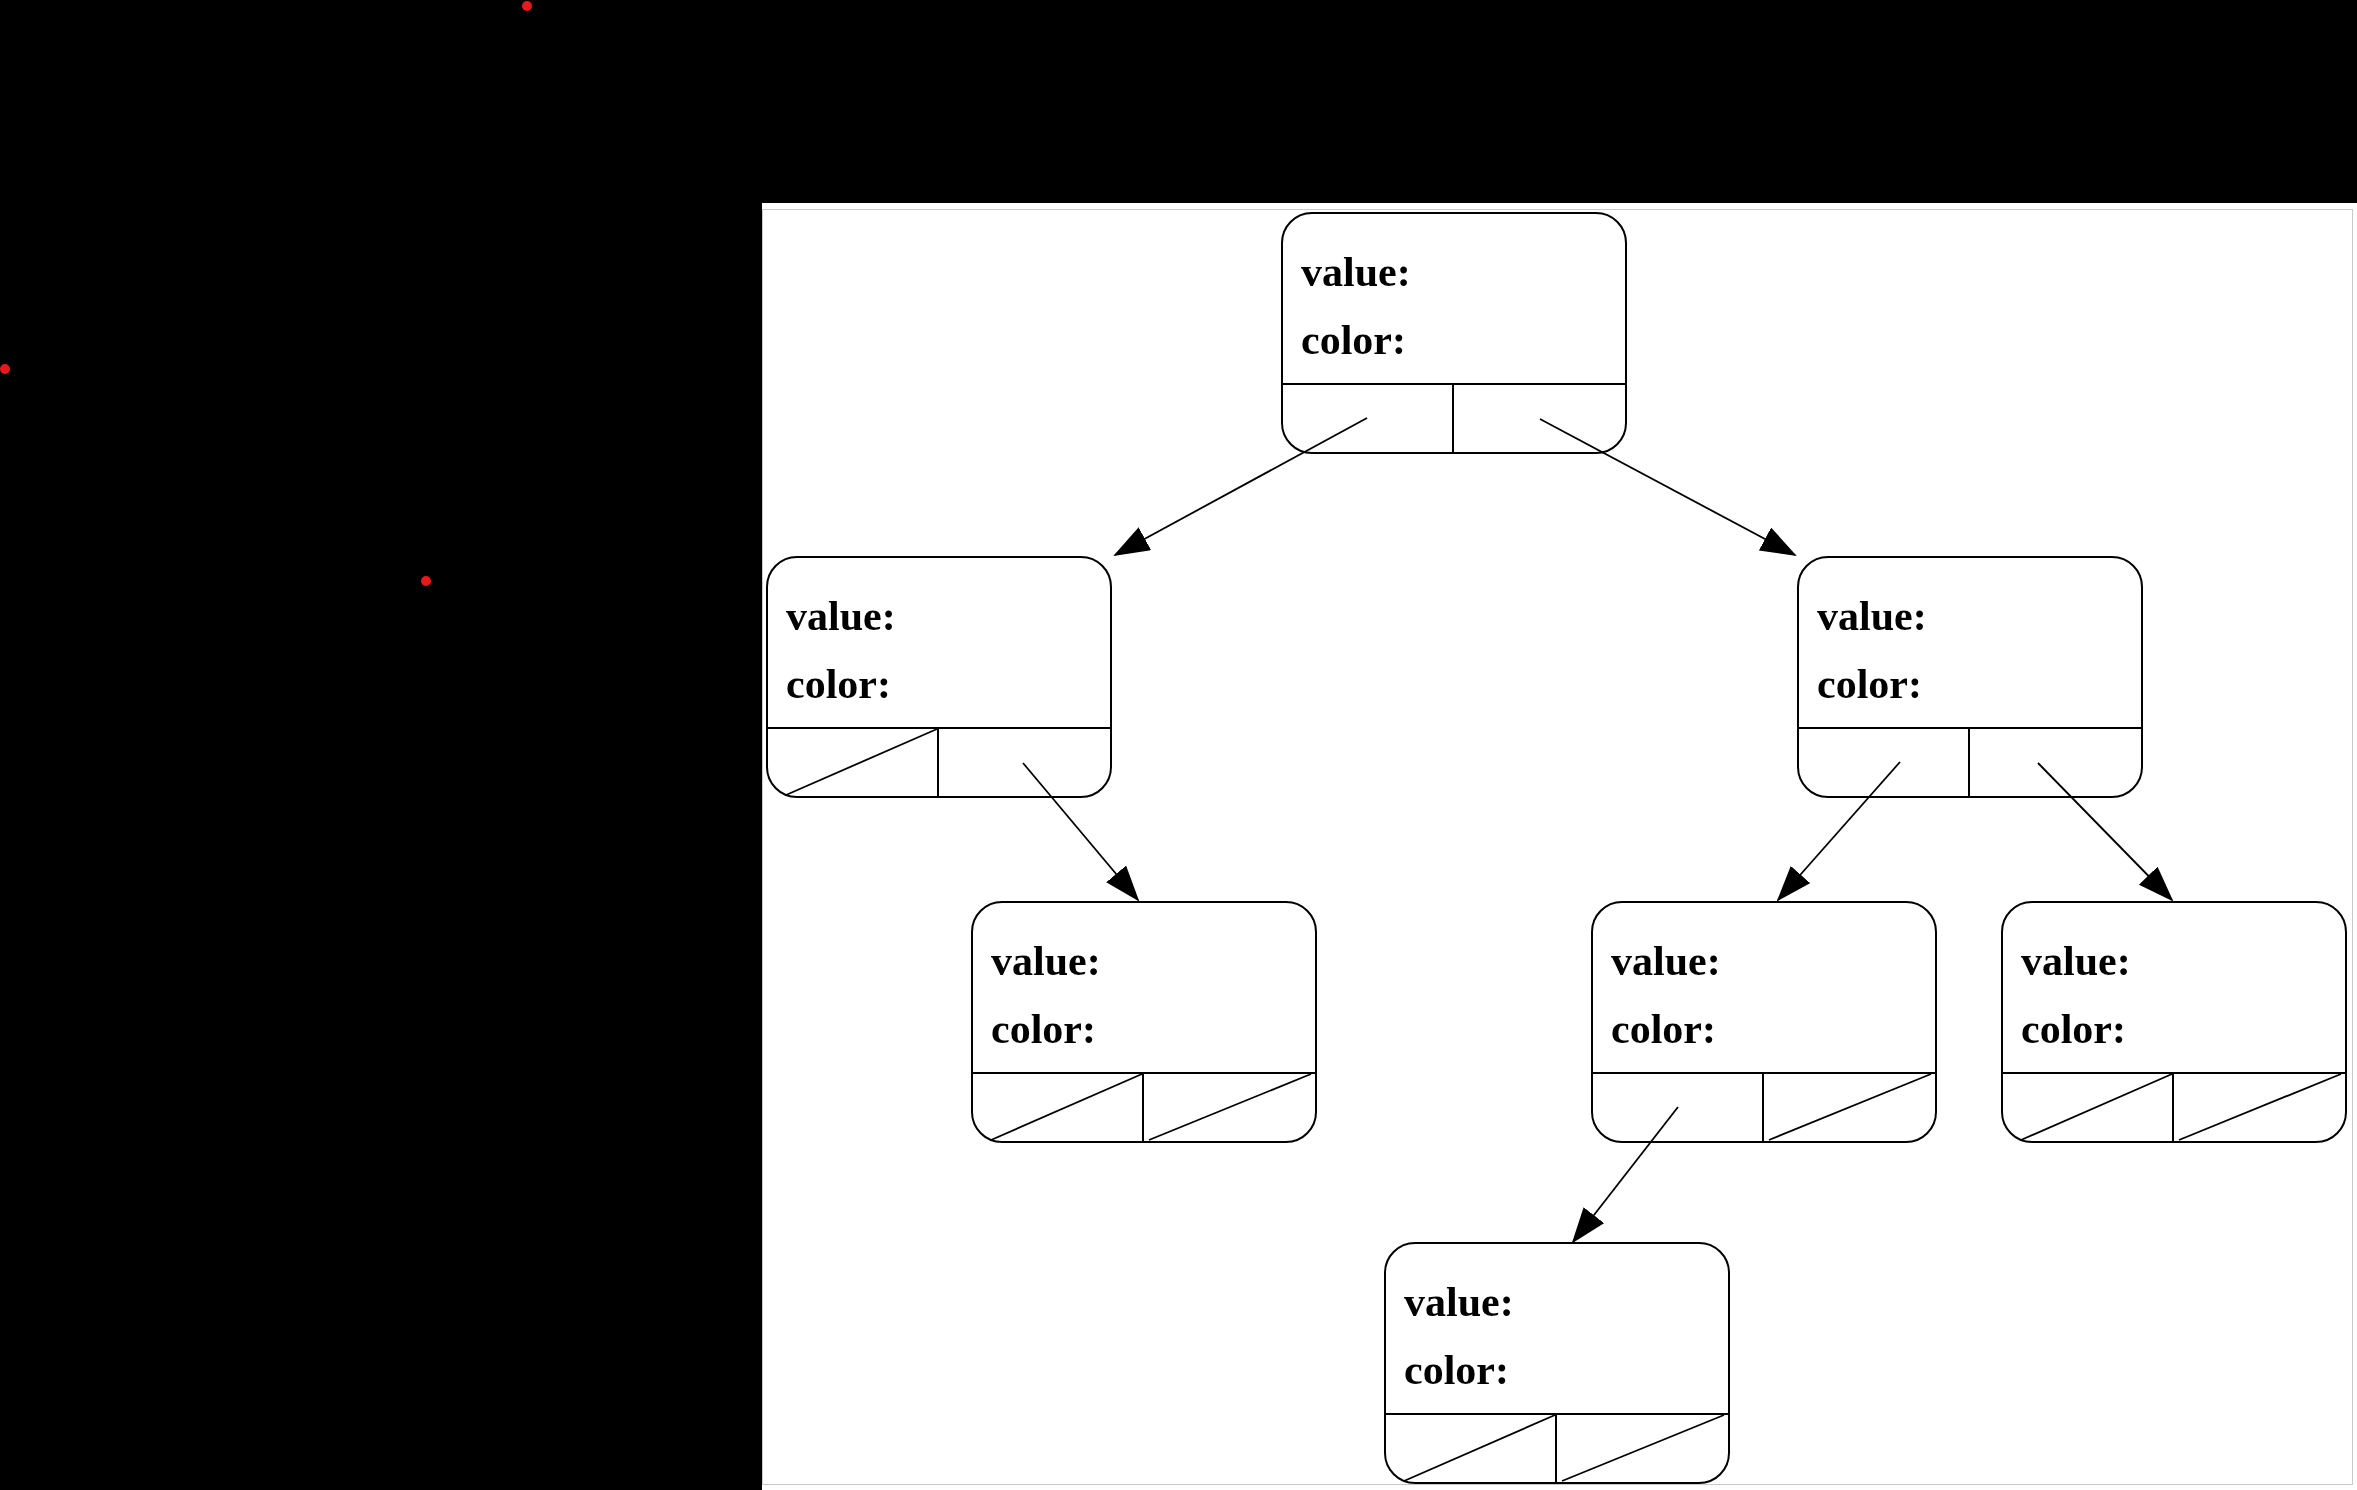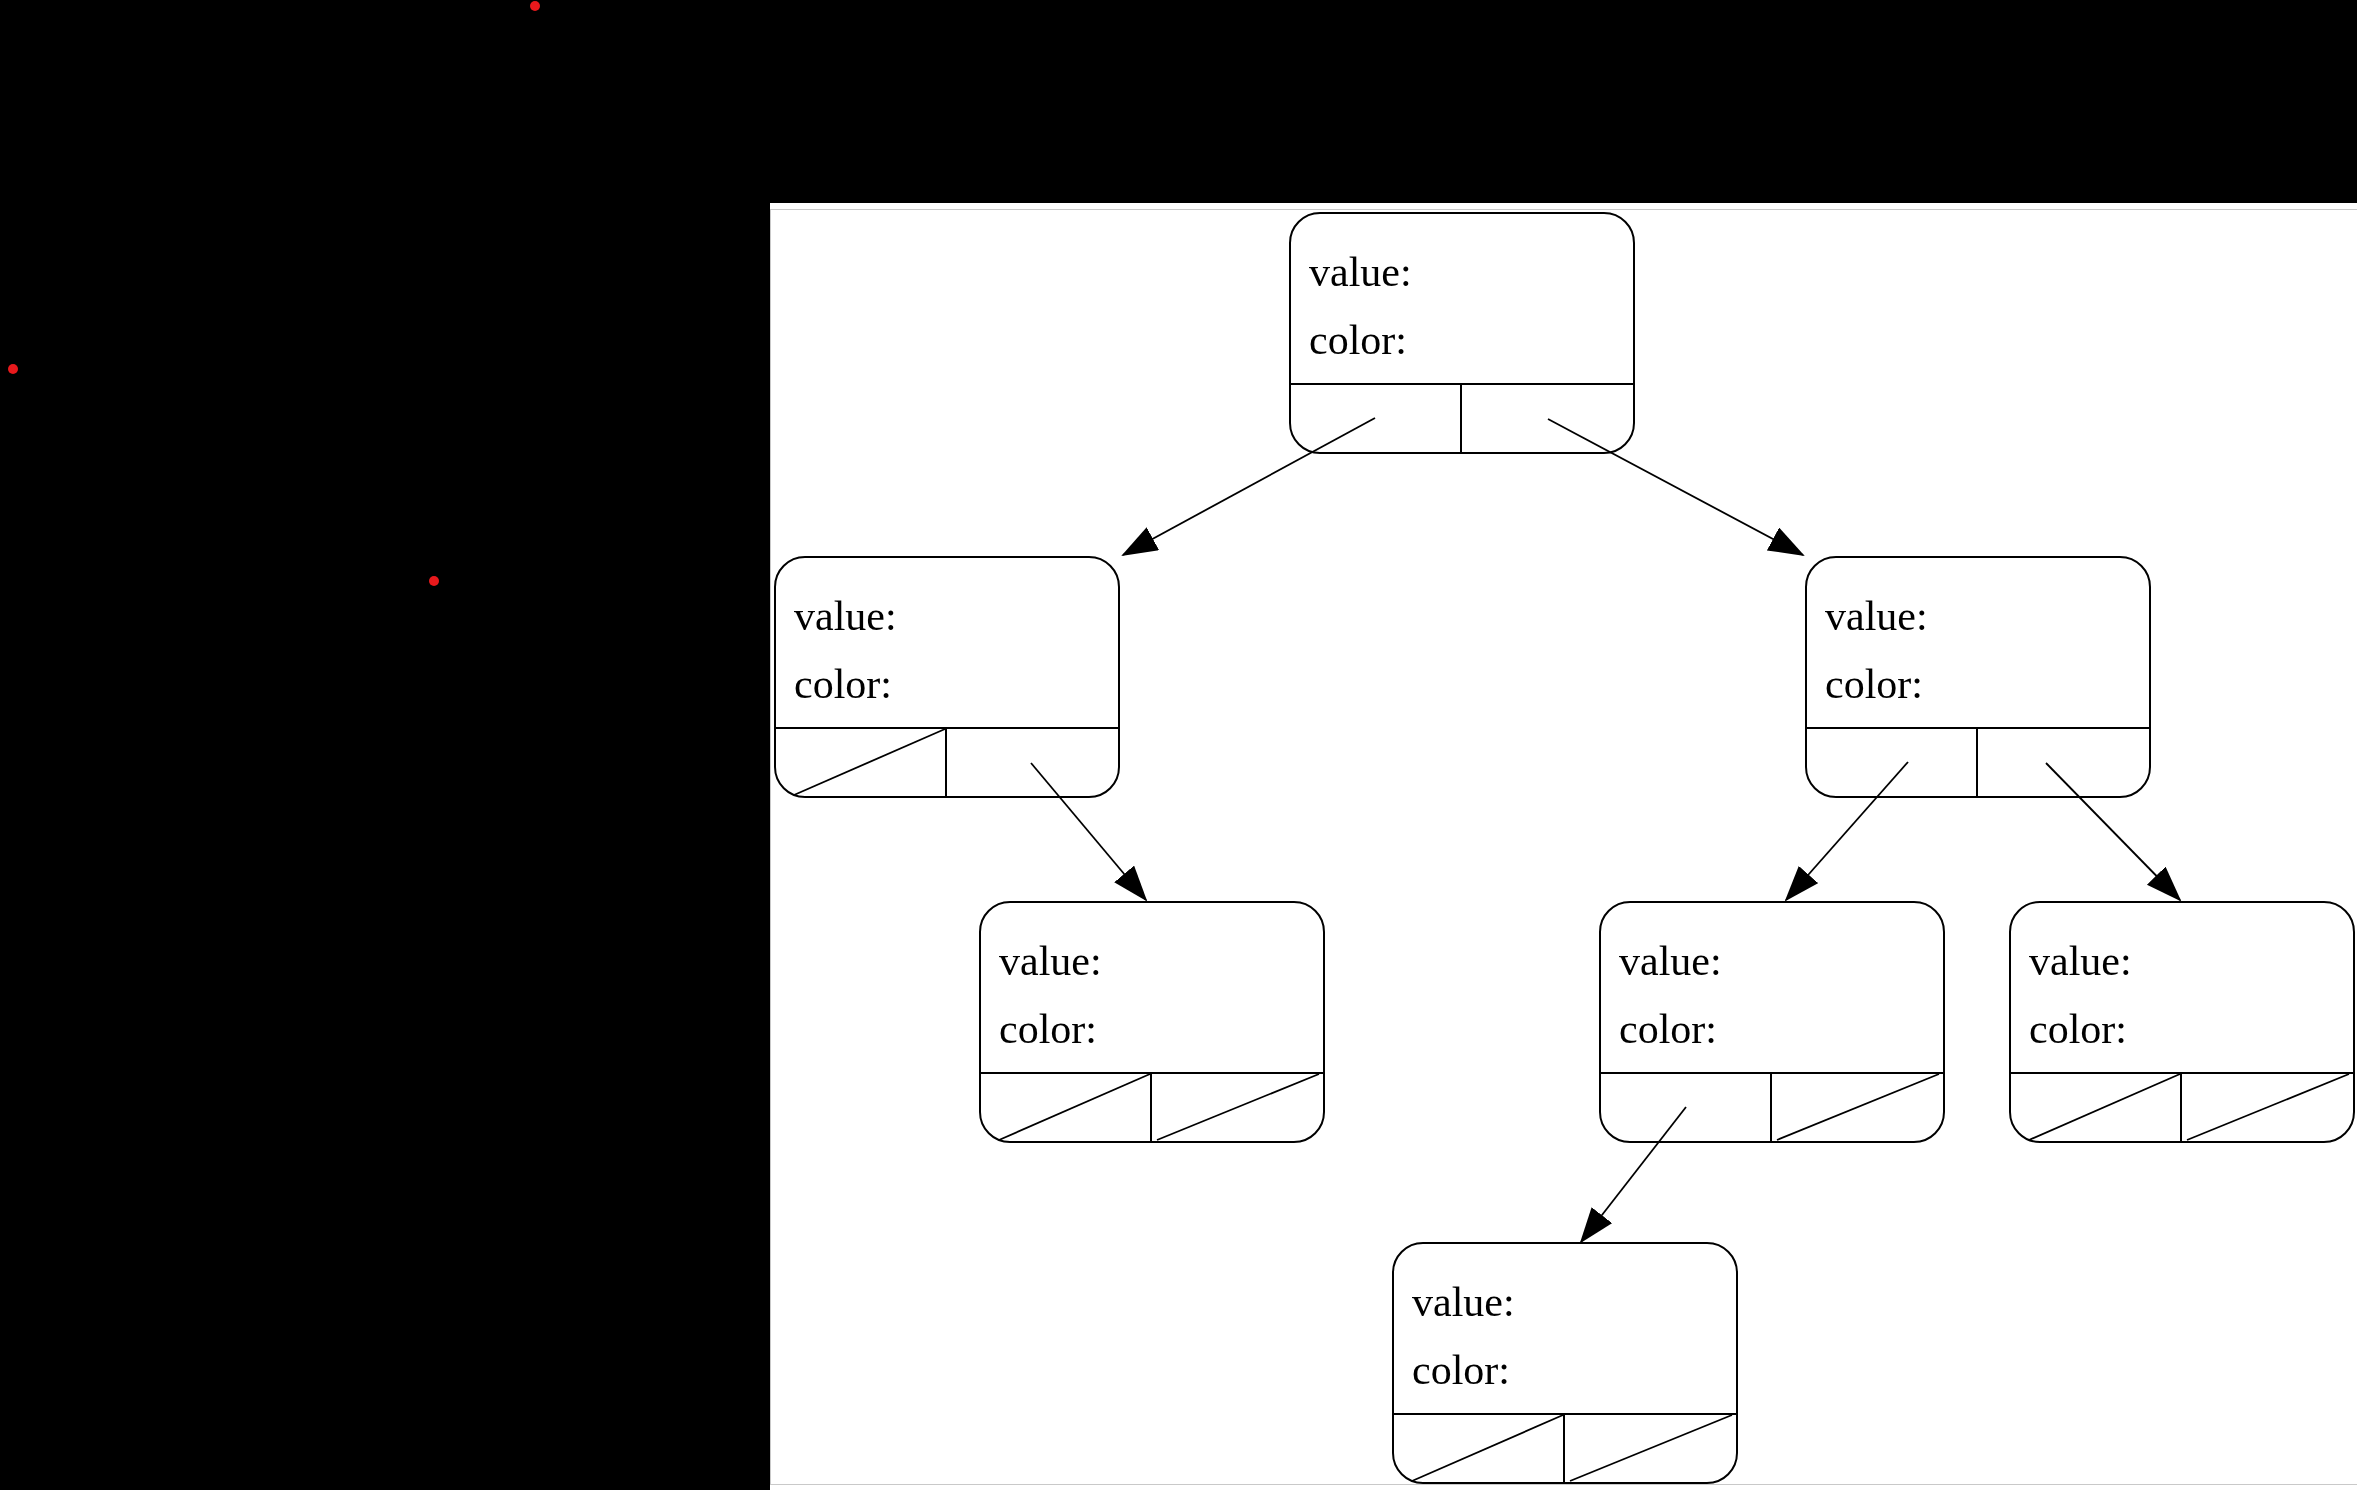--- a/index.html
+++ b/index.html
@@ -2,21 +2,21 @@
 <html><head>
 <meta charset="utf-8">
 <style>
   html, body {
     margin: 0; padding: 0;
     width: 2357px; height: 1490px;
     background: #000000;
     overflow: hidden;
     font-family: "Liberation Serif", serif;
   }
-  .stage { position: absolute; left: 8px; top: 0; width: 2010px; height: 1490px; }
+  .stage { position: absolute; left: 0; top: 0; width: 2010px; height: 1490px; font-weight: bold; }
   .red-dot {
     position: absolute;
     width: 10px; height: 10px;
     border-radius: 50%;
     background: #e8191c;
   }
   .panel {
     position: absolute;
     left: 762px; top: 203px;
     width: 1595px; height: 1287px;

